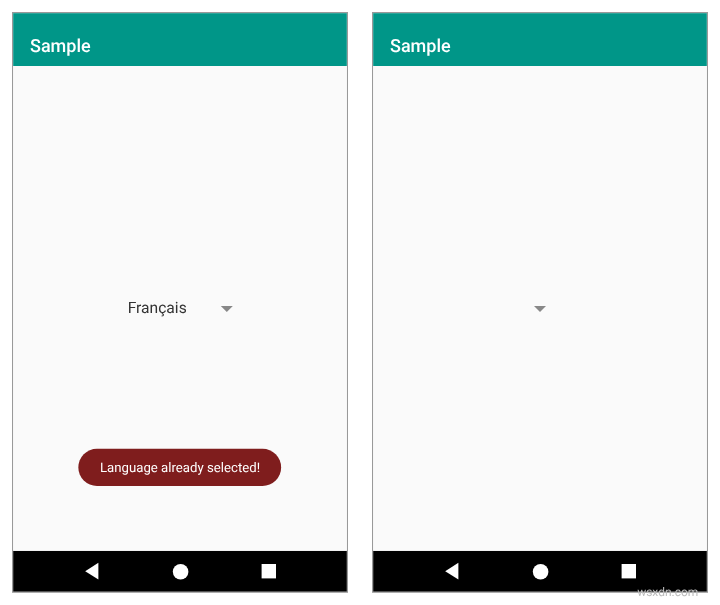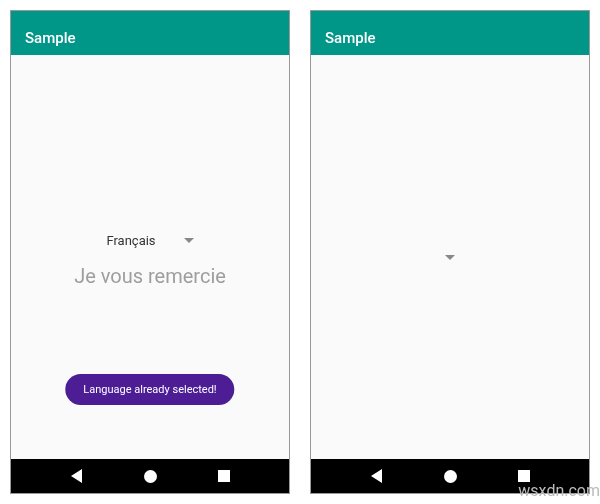--- a/index.html
+++ b/index.html
@@ -66,21 +66,21 @@
       margin-top: 10px;
       font-size: 20px;
       color: #9e9e9e;
       text-align: center;
     }
     .toast {
       position: absolute;
       bottom: 54px;
       left: 50%;
       transform: translateX(-50%);
-      background: #4c1d95;
+      background: #7f1d1d;
       color: #fff;
       font-size: 11px;
       padding: 9px 18px;
       border-radius: 18px;
       white-space: nowrap;
     }
     .navbar {
       height: 34px;
       background: #000;
       display: flex;
@@ -109,38 +109,37 @@
       background: #fff;
     }
     .square-recent {
       width: 12px;
       height: 12px;
       background: #fff;
     }
     .watermark {
       position: fixed;
       bottom: 4px;
-      right: 0;
-      font-size: 16px;
+      right: 18px;
+      font-size: 10px;
       color: #bbb;
     }
   </style>
 </head>
 <body>
 
 <div class="phone">
   <div class="appbar">
     <span>Sample</span>
   </div>
   <div class="content">
     <div class="spinner">
       <span class="spinner-label">Français</span>
       <span class="caret"></span>
     </div>
-    <div class="message">Je vous remercie</div>
     <div class="toast">Language already selected!</div>
   </div>
   <div class="navbar">
     <div class="nav-btn">
         <div class="tri-back"></div>
       </div>
     <div class="nav-btn">
         <div class="circle-home"></div>
       </div>
     <div class="nav-btn">

